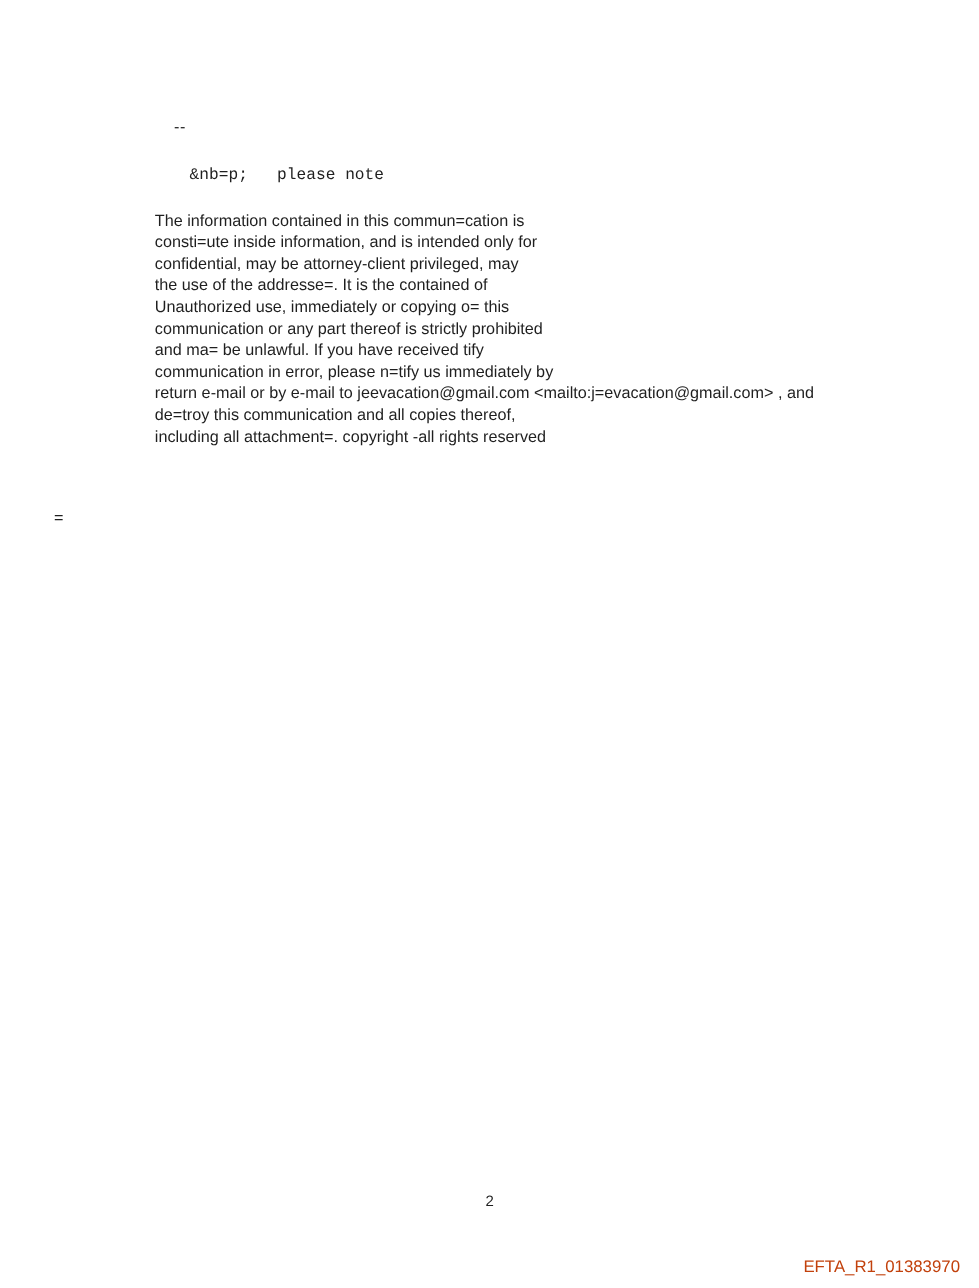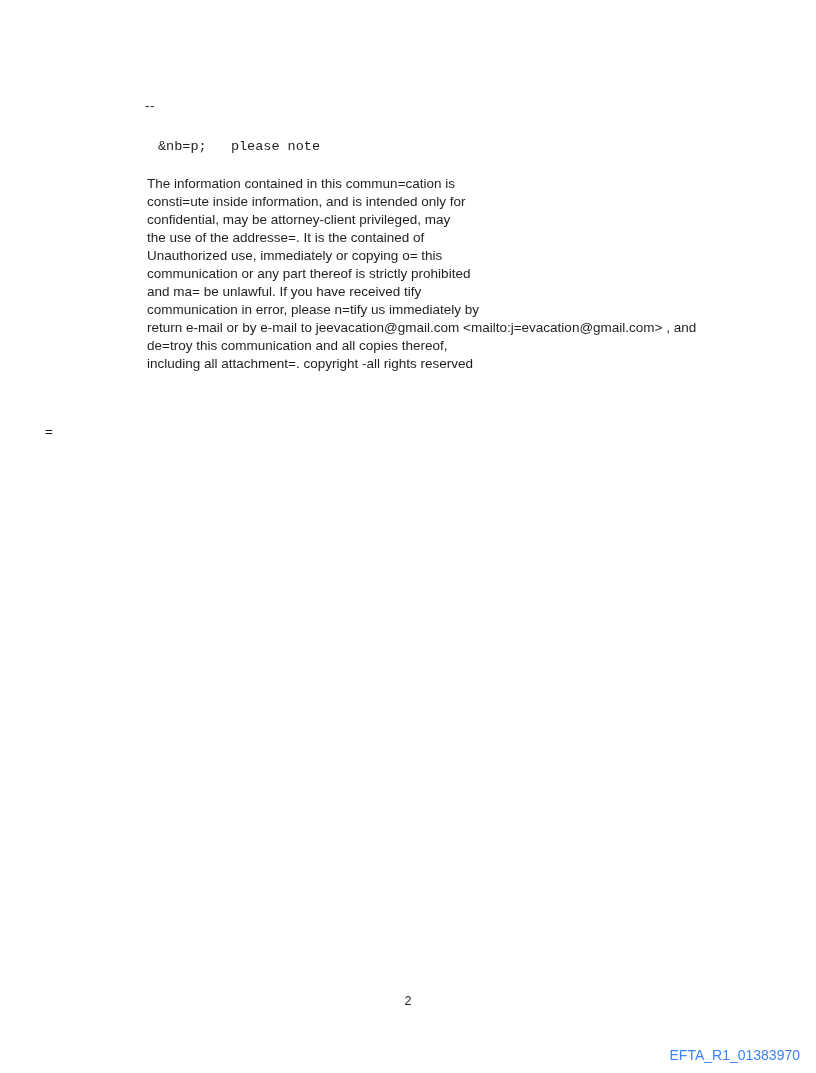--- a/index.html
+++ b/index.html
@@ -26,21 +26,21 @@
   .note-line {
     position: absolute;
     left: 158px;
     top: 139px;
     font-size: 13.5px;
     white-space: pre;
     font-family: Liberation Mono, monospace;
   }
   .disclaimer {
     position: absolute;
-    left: 147px;
+    left: 129px;
     top: 175px;
     font-size: 13.5px;
     line-height: 18px;
     white-space: nowrap;
   }
   .stray-equals {
     position: absolute;
     left: 45px;
     top: 424px;
     font-size: 13.5px;
@@ -51,21 +51,21 @@
     top: 994px;
     width: 816px;
     text-align: center;
     font-size: 12.5px;
   }
   .bates-number {
     position: absolute;
     right: 16px;
     top: 1047px;
     font-size: 14px;
-    color: #3b82f6;
+    color: #c2410c;
   }
 </style>
 </head>
 <body>
 
 <div class="page">
 
   <div class="sig-separator">--</div>
 
   <div class="note-line">&amp;nb=p;   please note</div>

